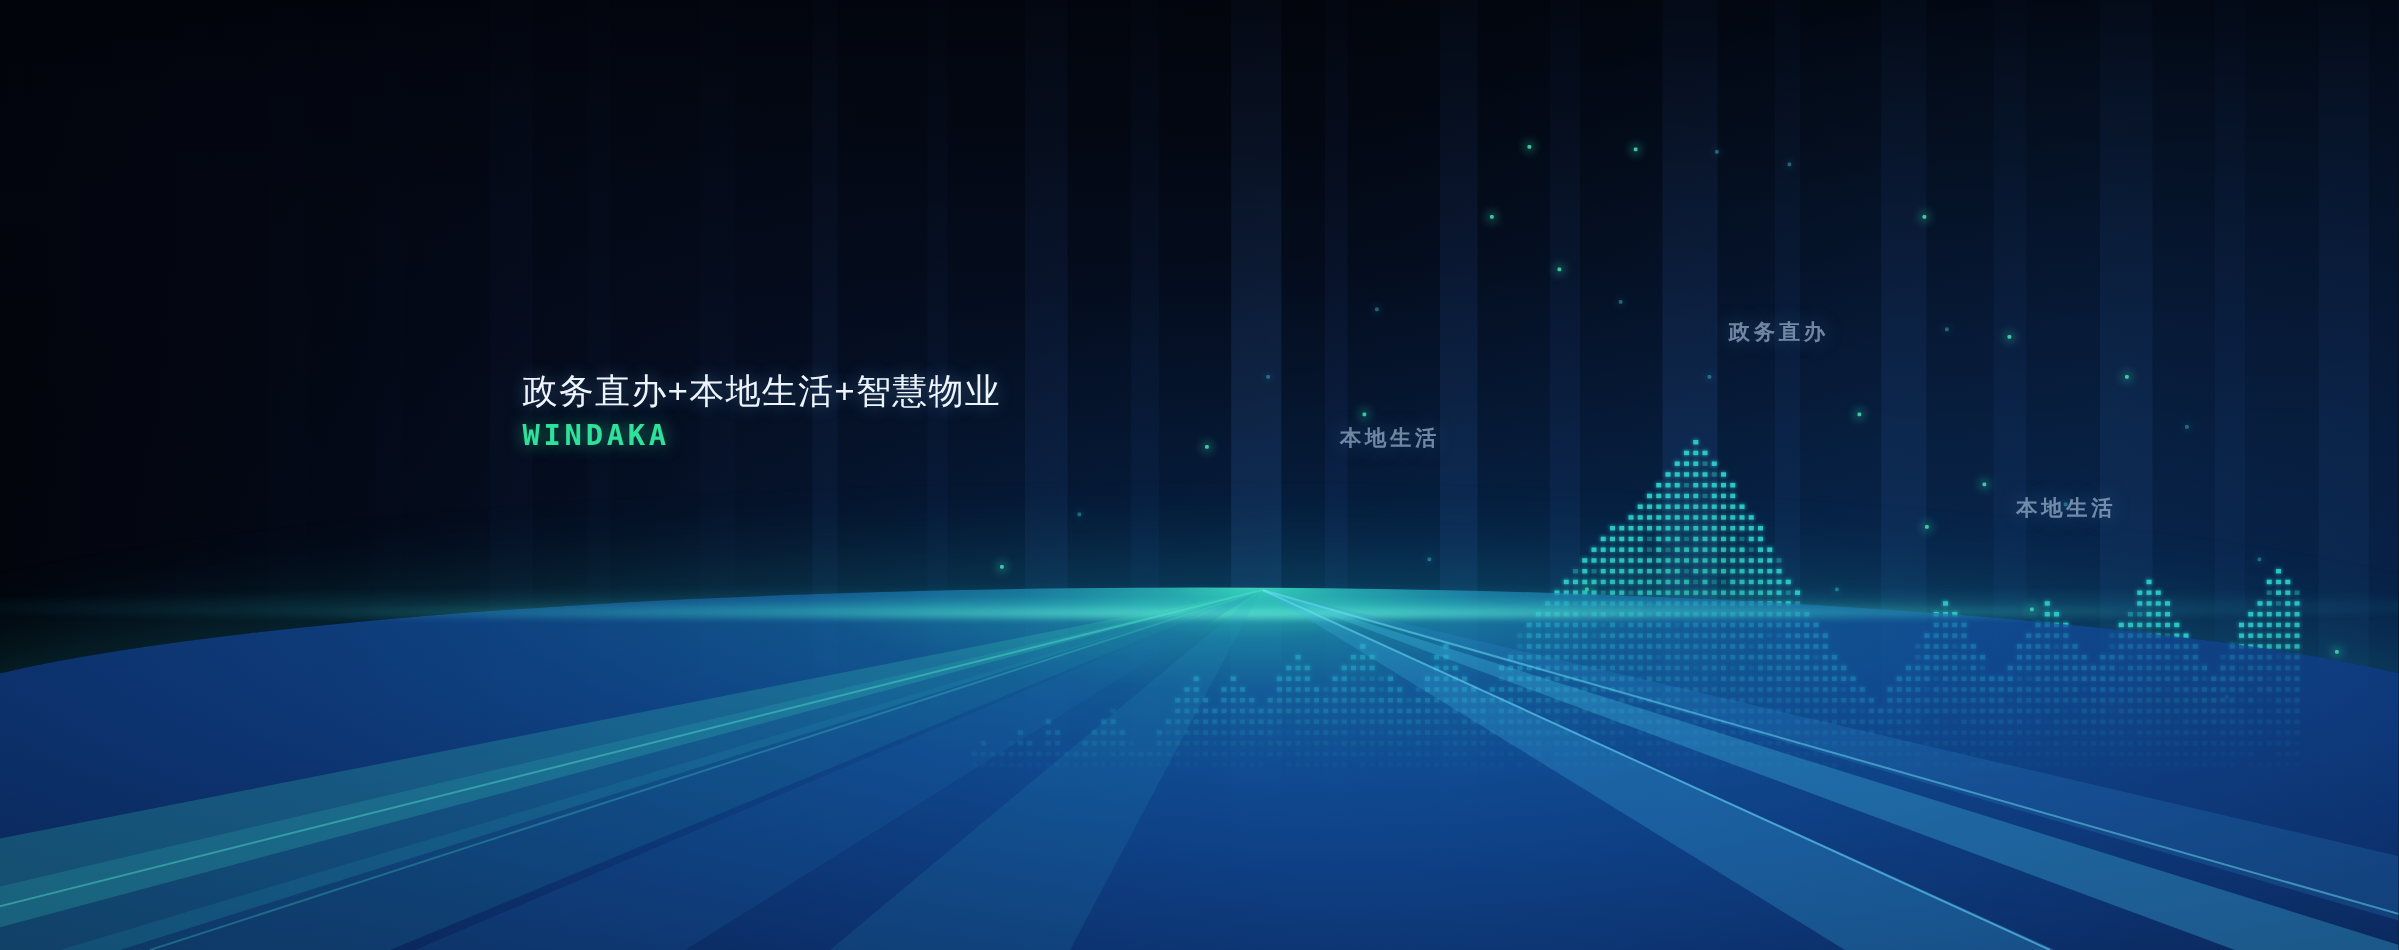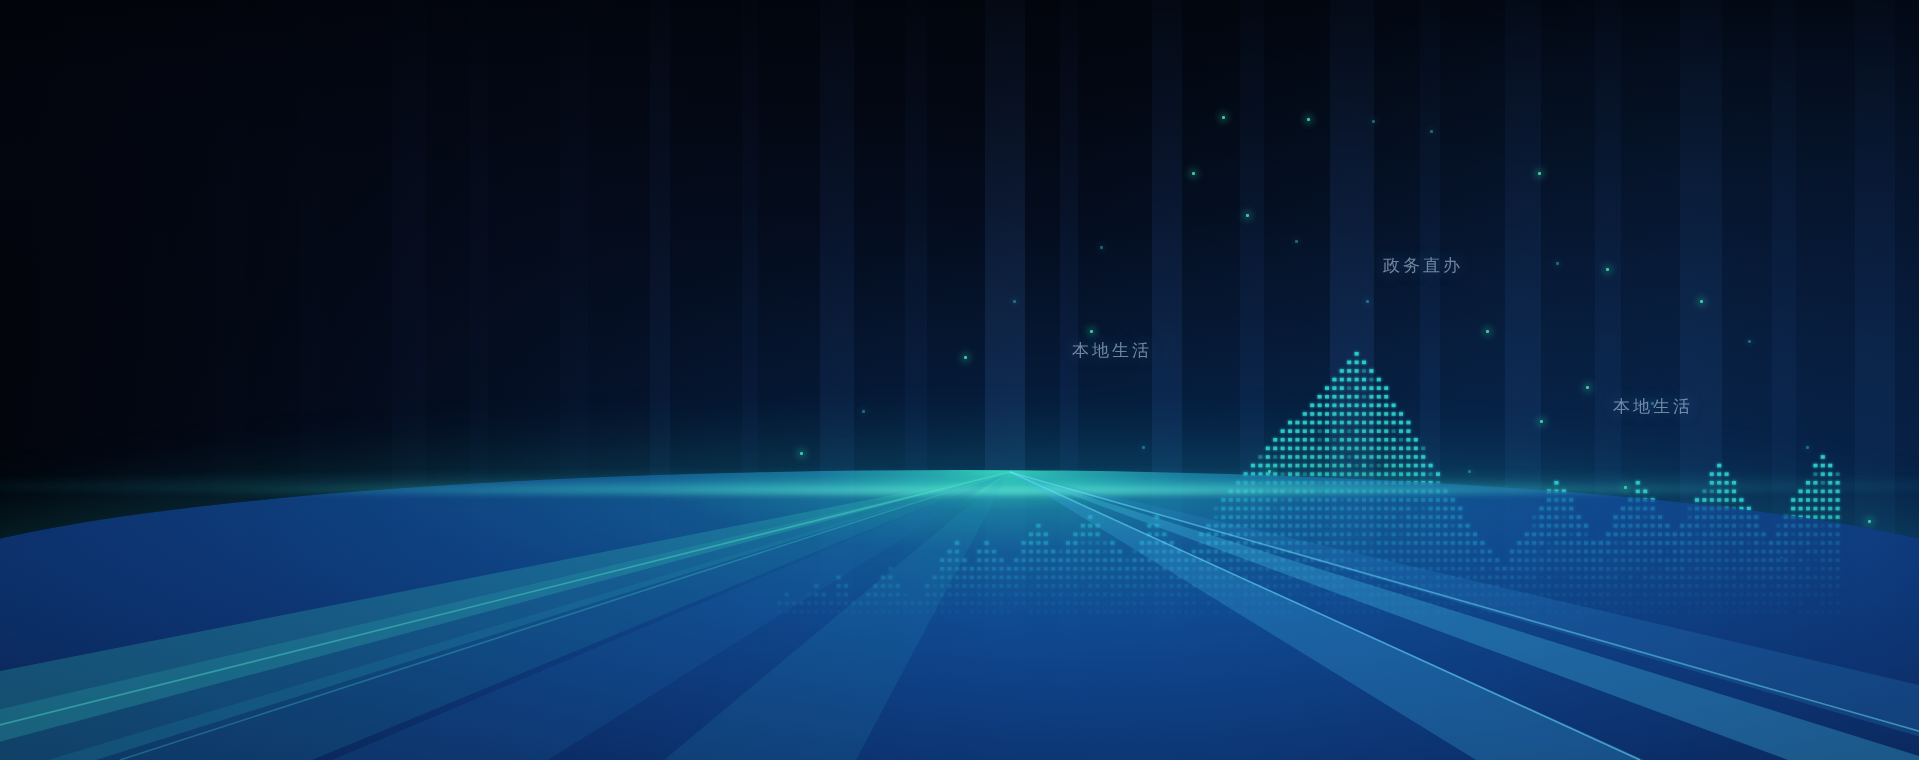--- a/index.html
+++ b/index.html
@@ -138,20 +138,21 @@
   }
 
   
   .floatlabel{
     position:absolute;
     font-size:17px;
     letter-spacing:3px;
     color:rgba(176,198,224,.62);
     text-shadow:0 0 16px rgba(90,150,210,.35);
     white-space:nowrap;
+    font-weight:bold;
   }
 </style>
 </head>
 <body>
 
 <div id="banner">
 
   <div class="layer sky-base"></div>
   <div class="layer vbands" id="vbands">
       <div class="vband" style="left: 0px; width: 18px; background: linear-gradient(rgba(40, 60, 130, 0.1) 0%, rgba(40, 60, 130, 0.1) 55%, rgba(0, 0, 0, 0) 92%);"></div>
@@ -2020,15 +2021,17 @@
       <path d="M1010,2 L120,290" stroke="rgba(70,210,200,.30)" stroke-width="1.6" fill="none"></path>
     </svg>
 
   <div id="floatlabels">
       <div class="floatlabel" style="left: 1383px; top: 254px;">政务直办</div>
       <div class="floatlabel" style="left: 1072px; top: 339px;">本地生活</div>
       <div class="floatlabel" style="left: 1613px; top: 395px;">本地生活</div>
     </div>
 
   <div class="textblock">
+    <div class="subtitle">政务直办+本地生活+智慧物业</div>
+    <div class="brand">WINDAKA</div>
   </div>
 
 </div>
 
 </body></html>

